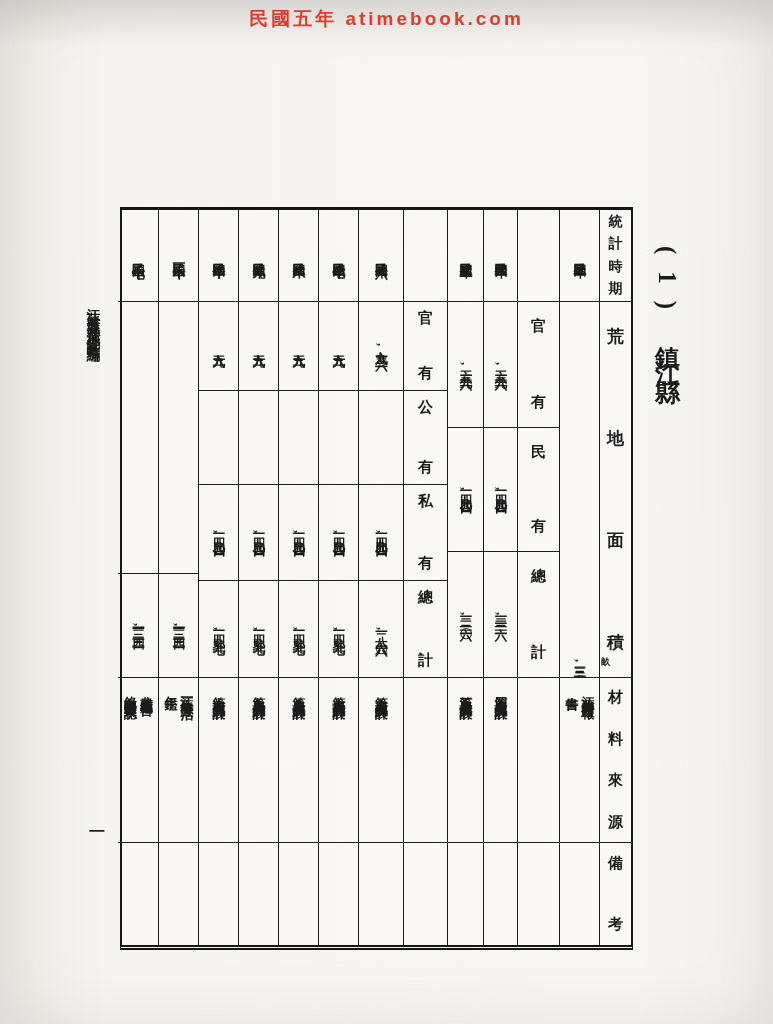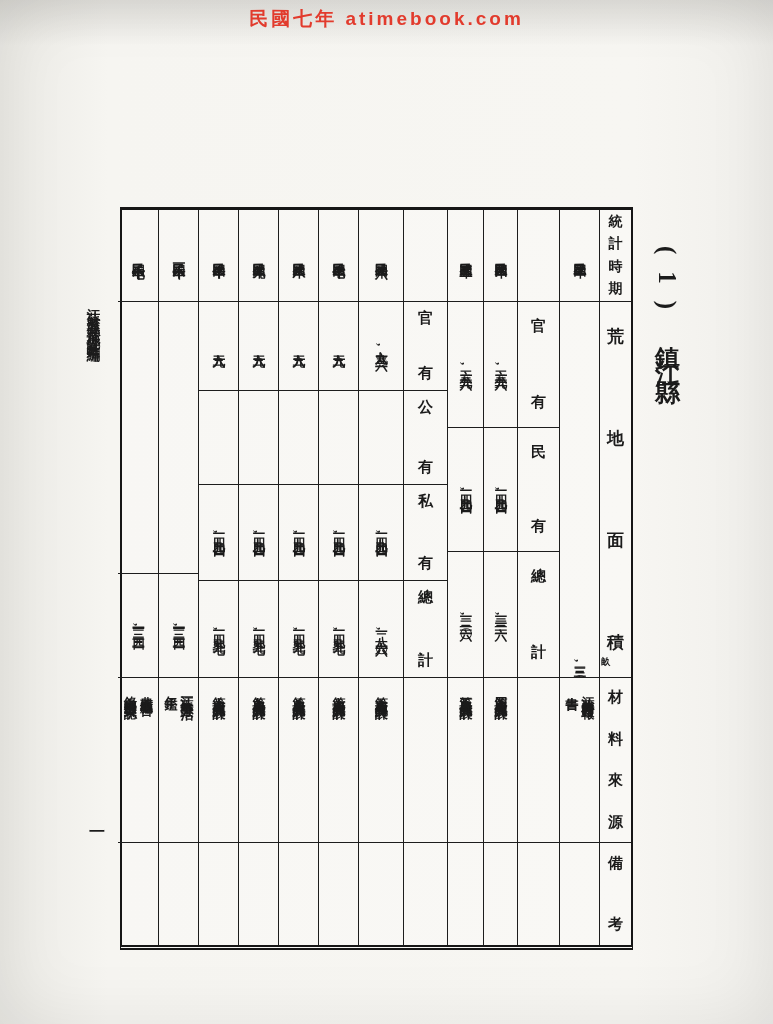--- a/index.html
+++ b/index.html
@@ -45,21 +45,21 @@
   .sp-src{padding:12px 0;font-size:15px;}
   .sp-rem{padding:13px 0;font-size:15px;}
   .sp-lbl3{padding:17px 0;font-size:15px;}
   .sp-lbl4{padding:9px 0;font-size:15px;}
   .unit{position:absolute;left:1px;bottom:8px;font-size:9.5px;font-weight:700;}
 </style>
 </head>
 <body>
 
 <div class="stage">
-  <div class="watermark">民國七年 atimebook.com</div>
+  <div class="watermark">民國五年 atimebook.com</div>
   <div class="section-title">(1)鎮江縣</div>
   <div class="book-title">江蘇省各縣荒地統計彙編</div>
   <div class="page-number">一</div>
   <div id="stats-table">
       <div class="col" style="width: 32px;">
         <div class="cell" style="height: 93px;">
           <span class="spread sp-period">
             <span>統</span>
             <span>計</span>
             <span>時</span>

